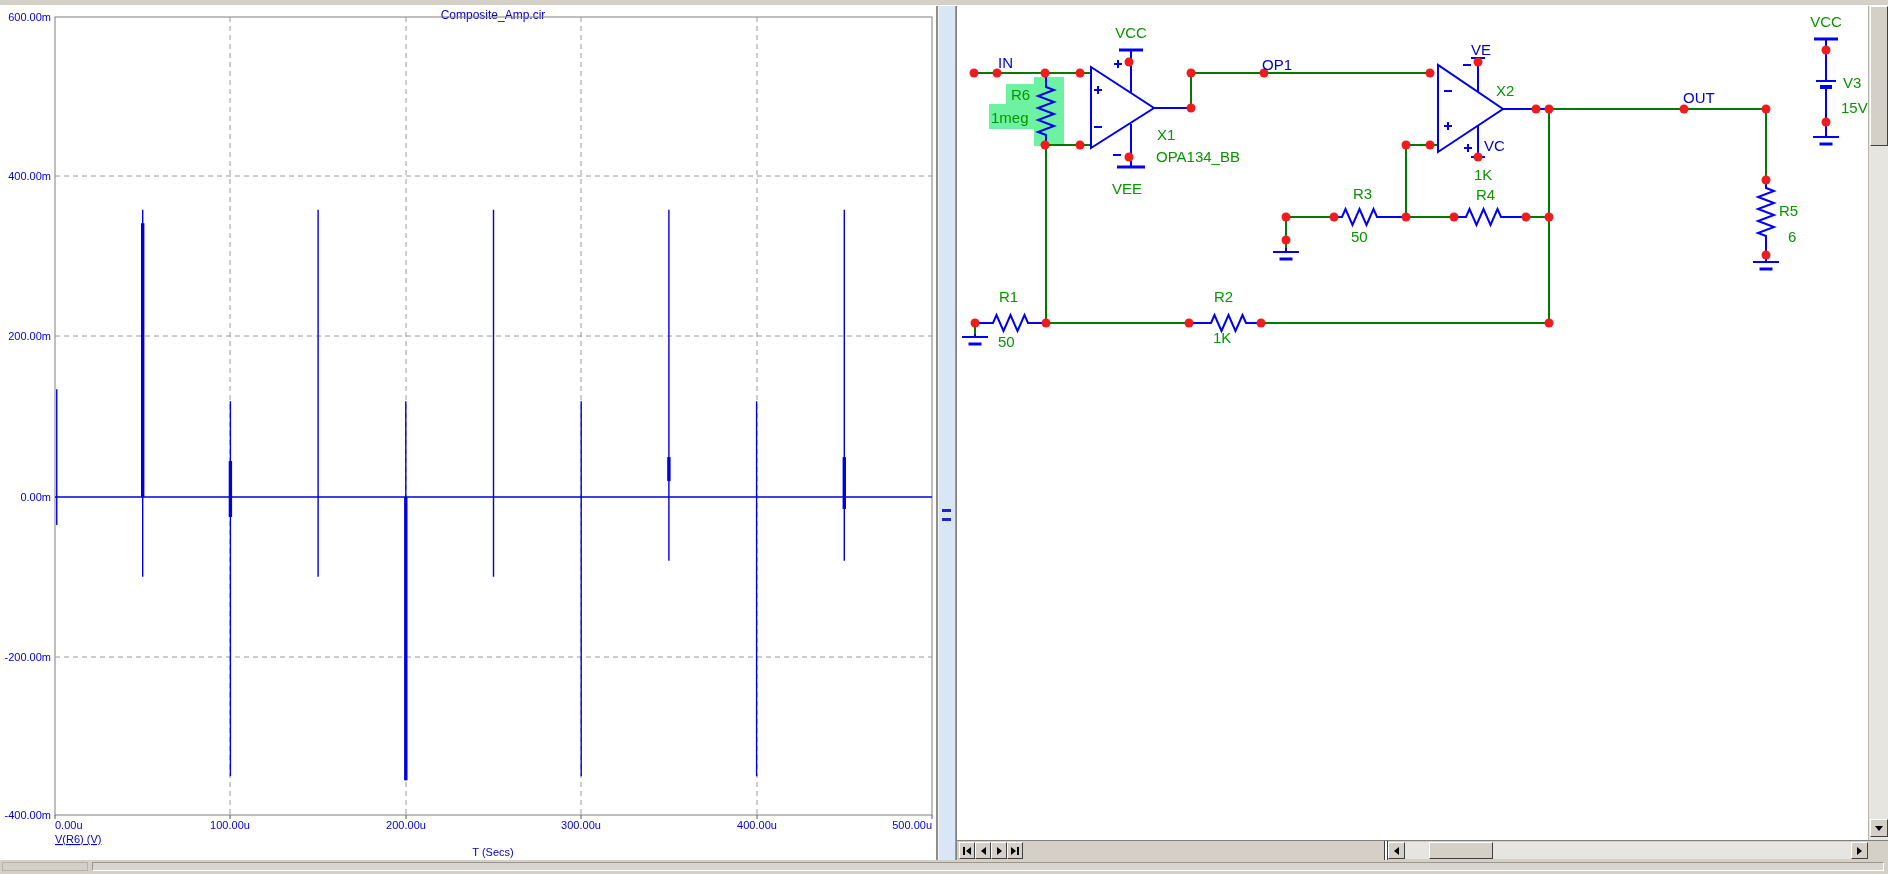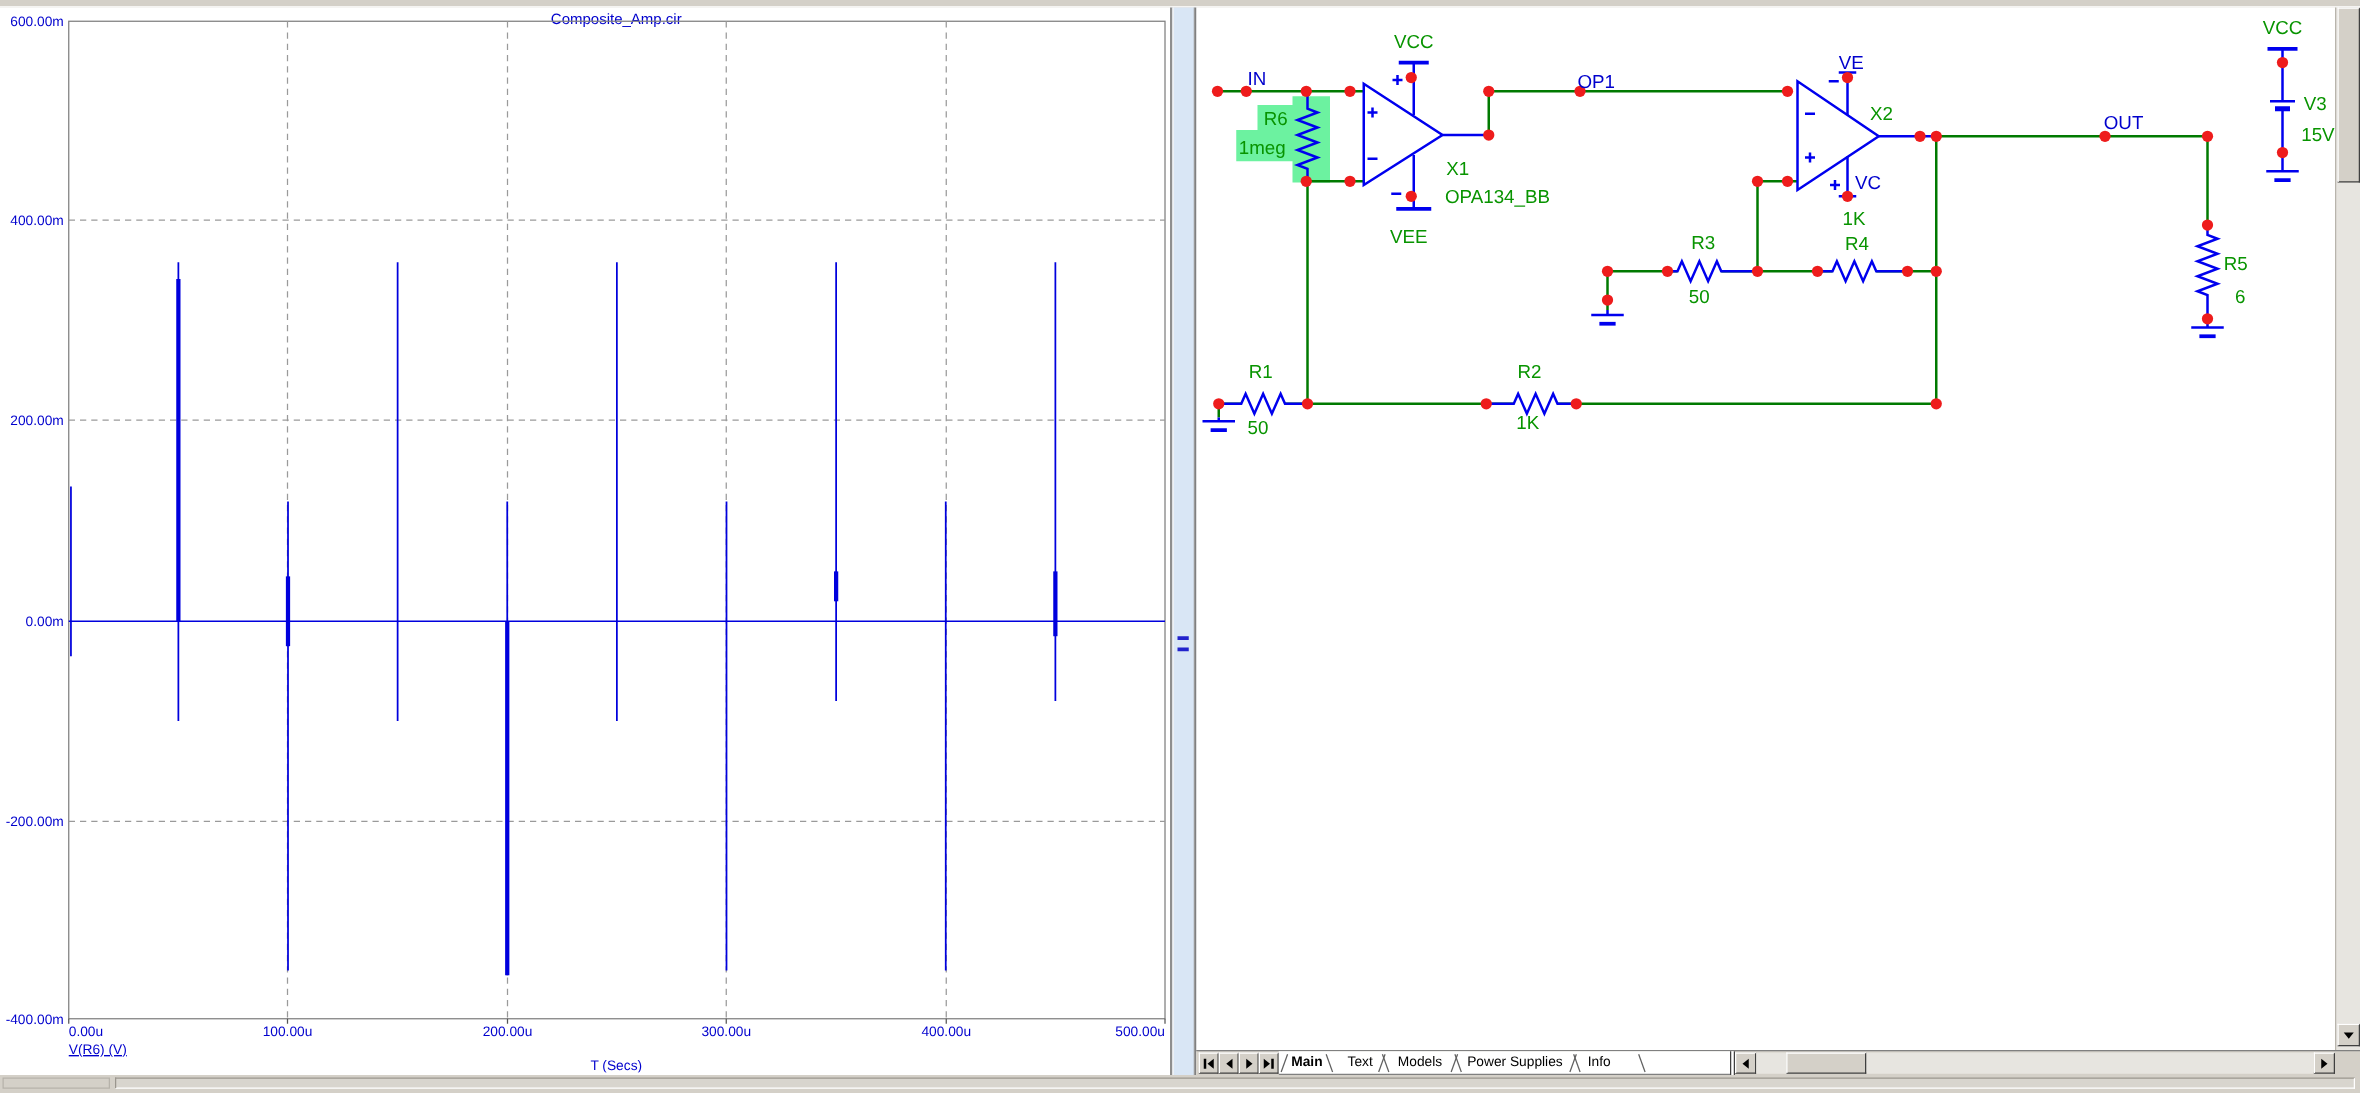--- a/index.html
+++ b/index.html
@@ -312,36 +312,20 @@
             <span class="tri-l"></span>
           </div>
         <div class="navbtn">
             <span class="tri-r"></span>
           </div>
         <div class="navbtn">
             <span class="tri-r"></span>
             <span class="vbar"></span>
           </div>
       </div>
-      <div class="tabstrip">
-        <span class="slant a" style="left:4px;"></span>
-        <span class="tab active">Main</span>
-        <span class="slant b" style="left:40px;"></span>
-        <span class="tab">Text</span>
-        <span class="slant a" style="left:82px;"></span>
-        <span class="slant b" style="left:85px;"></span>
-        <span class="tab">Models</span>
-        <span class="slant a" style="left:140px;"></span>
-        <span class="slant b" style="left:143px;"></span>
-        <span class="tab">Power Supplies</span>
-        <span class="slant a" style="left:235px;"></span>
-        <span class="slant b" style="left:238px;"></span>
-        <span class="tab">Info</span>
-        <span class="slant b" style="left:290px;"></span>
-      </div>
       <div class="tabdivider"></div>
       <div class="hsb-btn" style="left:431px;">
           <span class="tri-l"></span>
         </div>
       <div class="hsb-track" style="left:448px;width:446px;"></div>
       <div class="hsb-thumb" style="left:472px;"></div>
       <div class="hsb-btn" style="left:894px;">
           <span class="tri-r"></span>
         </div>
     </div>

